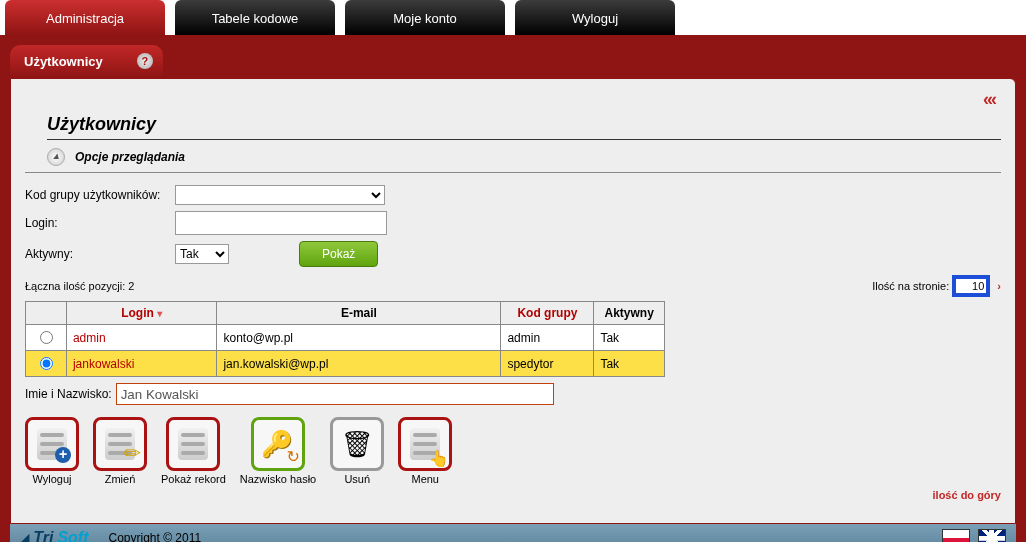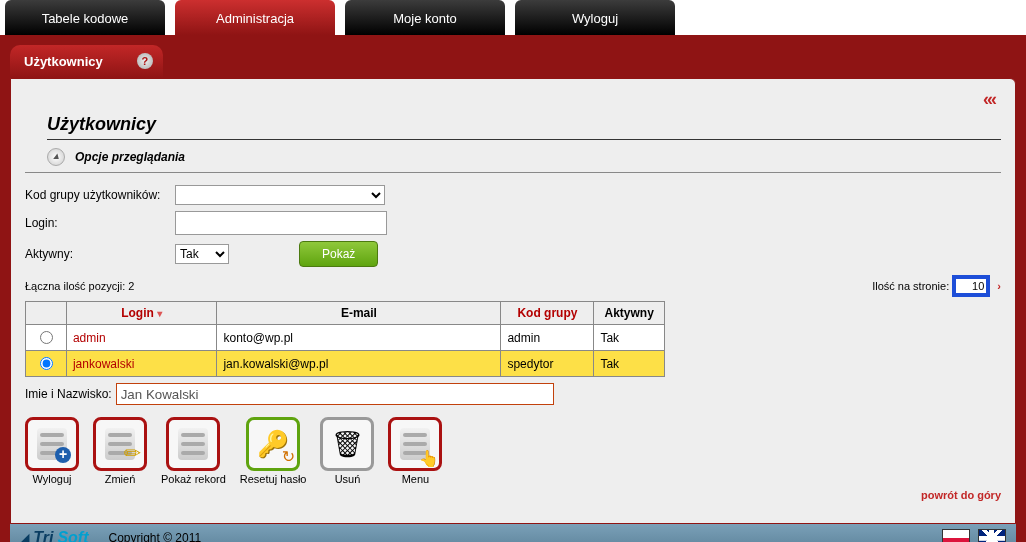--- a/index.html
+++ b/index.html
@@ -258,22 +258,22 @@
       linear-gradient(#cf142b,#cf142b), linear-gradient(#cf142b,#cf142b);
     background-size: 100% 100%, 100% 100%, 100% 30%, 20% 100%, 100% 15%, 10% 100%;
     background-position: center, center, center, center, center, center;
     background-repeat: no-repeat;
   }
 </style>
 </head>
 <body>
 
 <div class="tabs">
+  <div class="tab tab-red">Administracja</div>
   <div class="tab tab-black">Tabele kodowe</div>
-  <div class="tab tab-red">Administracja</div>
   <div class="tab tab-black">Moje konto</div>
   <div class="tab tab-black">Wyloguj</div>
 </div>
 
 <div class="panel-outer">
   <div class="pill-row">
     <div class="pill">
       <span>Użytkownicy</span>
       <span class="help">?</span>
     </div>
@@ -388,42 +388,42 @@
               <span></span>
             </div>
         </div>
         <div>Pokaż rekord</div>
       </div>
       <div class="tool">
         <div class="box brd-green">
           <span style="font-size:26px;">🔑</span>
           <span style="position:absolute;bottom:2px;right:2px;color:#d07000;font-size:16px;">↻</span>
         </div>
-        <div>Resetuj hasło</div>
+        <div>Nazwisko hasło</div>
       </div>
       <div class="tool">
         <div class="box brd-gray">
           <span style="font-size:26px;">🗑</span>
         </div>
         <div>Usuń</div>
       </div>
       <div class="tool">
         <div class="box brd-red">
           <div class="bars">
               <span></span>
               <span></span>
               <span></span>
             </div>
           <span style="position:absolute;bottom:0;right:0;font-size:16px;">👆</span>
         </div>
         <div>Menu</div>
       </div>
     </div>
 
-    <div class="back-top">powrót do góry</div>
+    <div class="back-top">ilość do góry</div>
   </div>
 
   <div class="footer">
     <div style="display:flex;align-items:center;gap:20px">
       <div class="logo">
         <span style="color:#0a3d62;">◢</span>
         <span class="t1">Tri</span>
           <span class="t2">Soft</span>
       </div>
       <span>Copyright © 2011</span>

